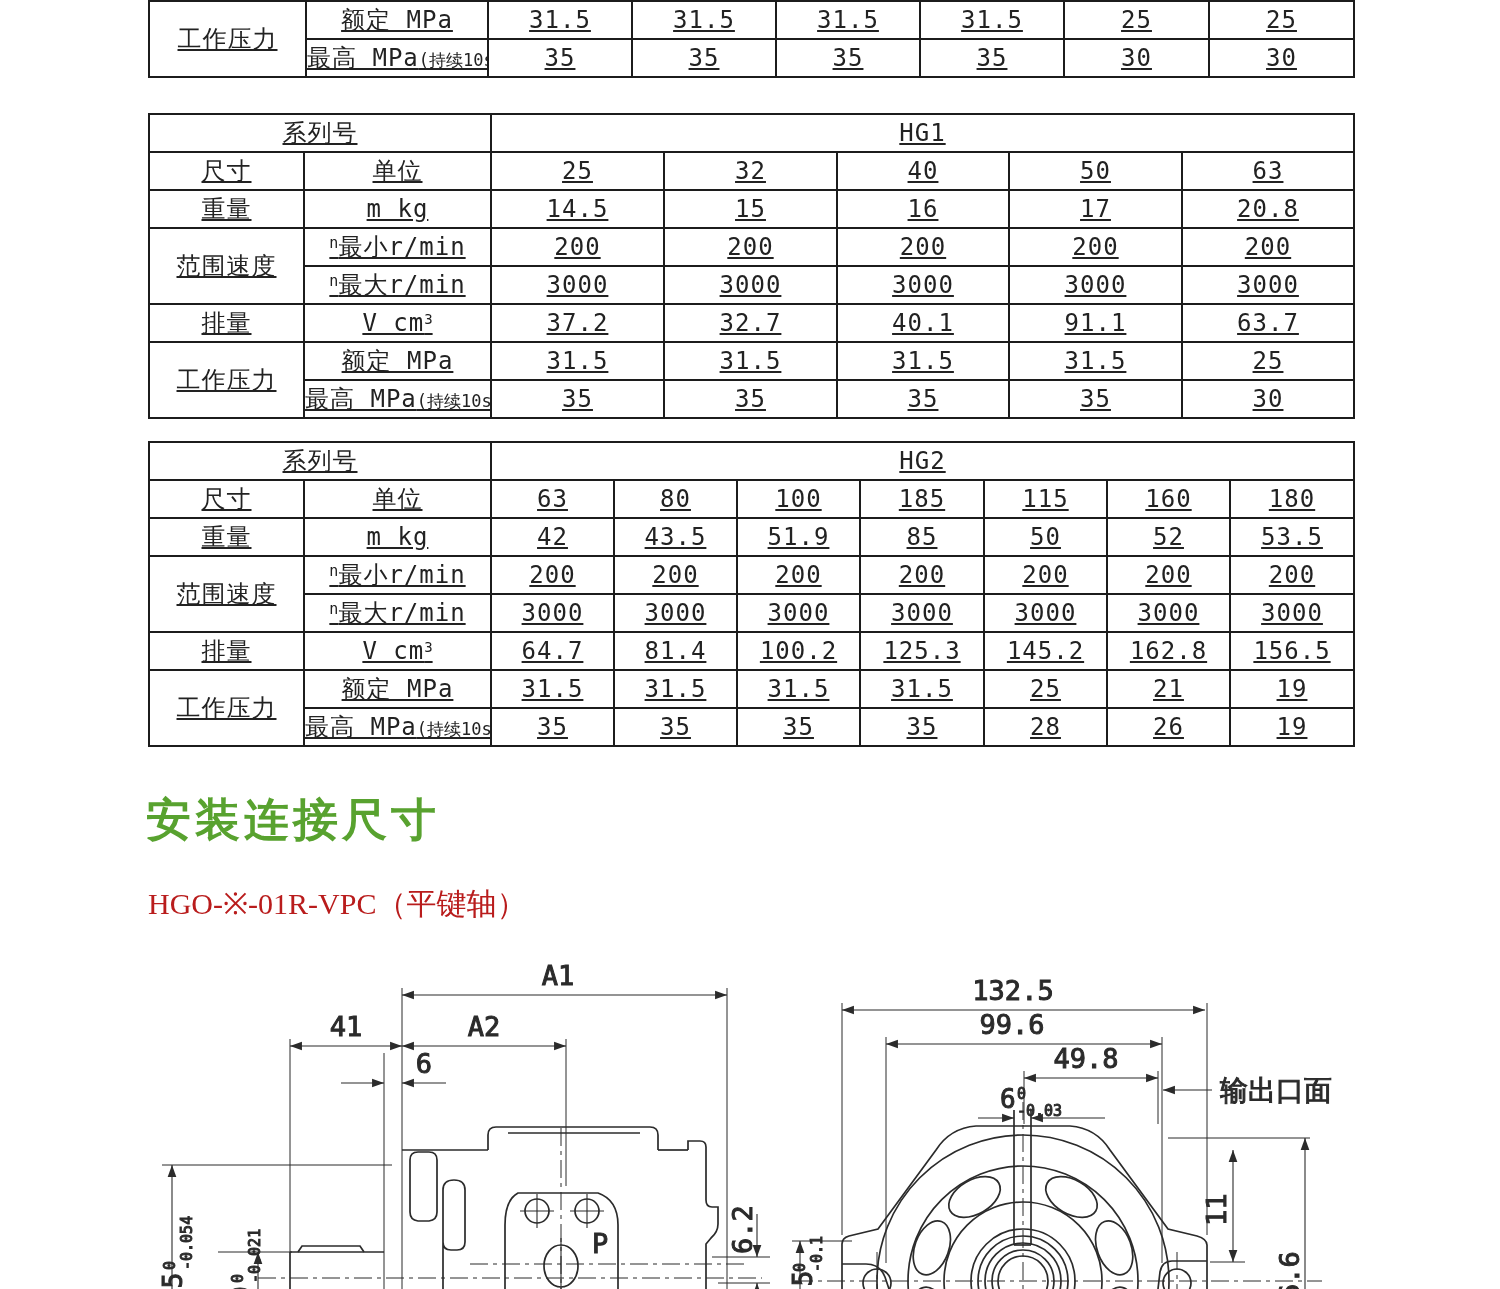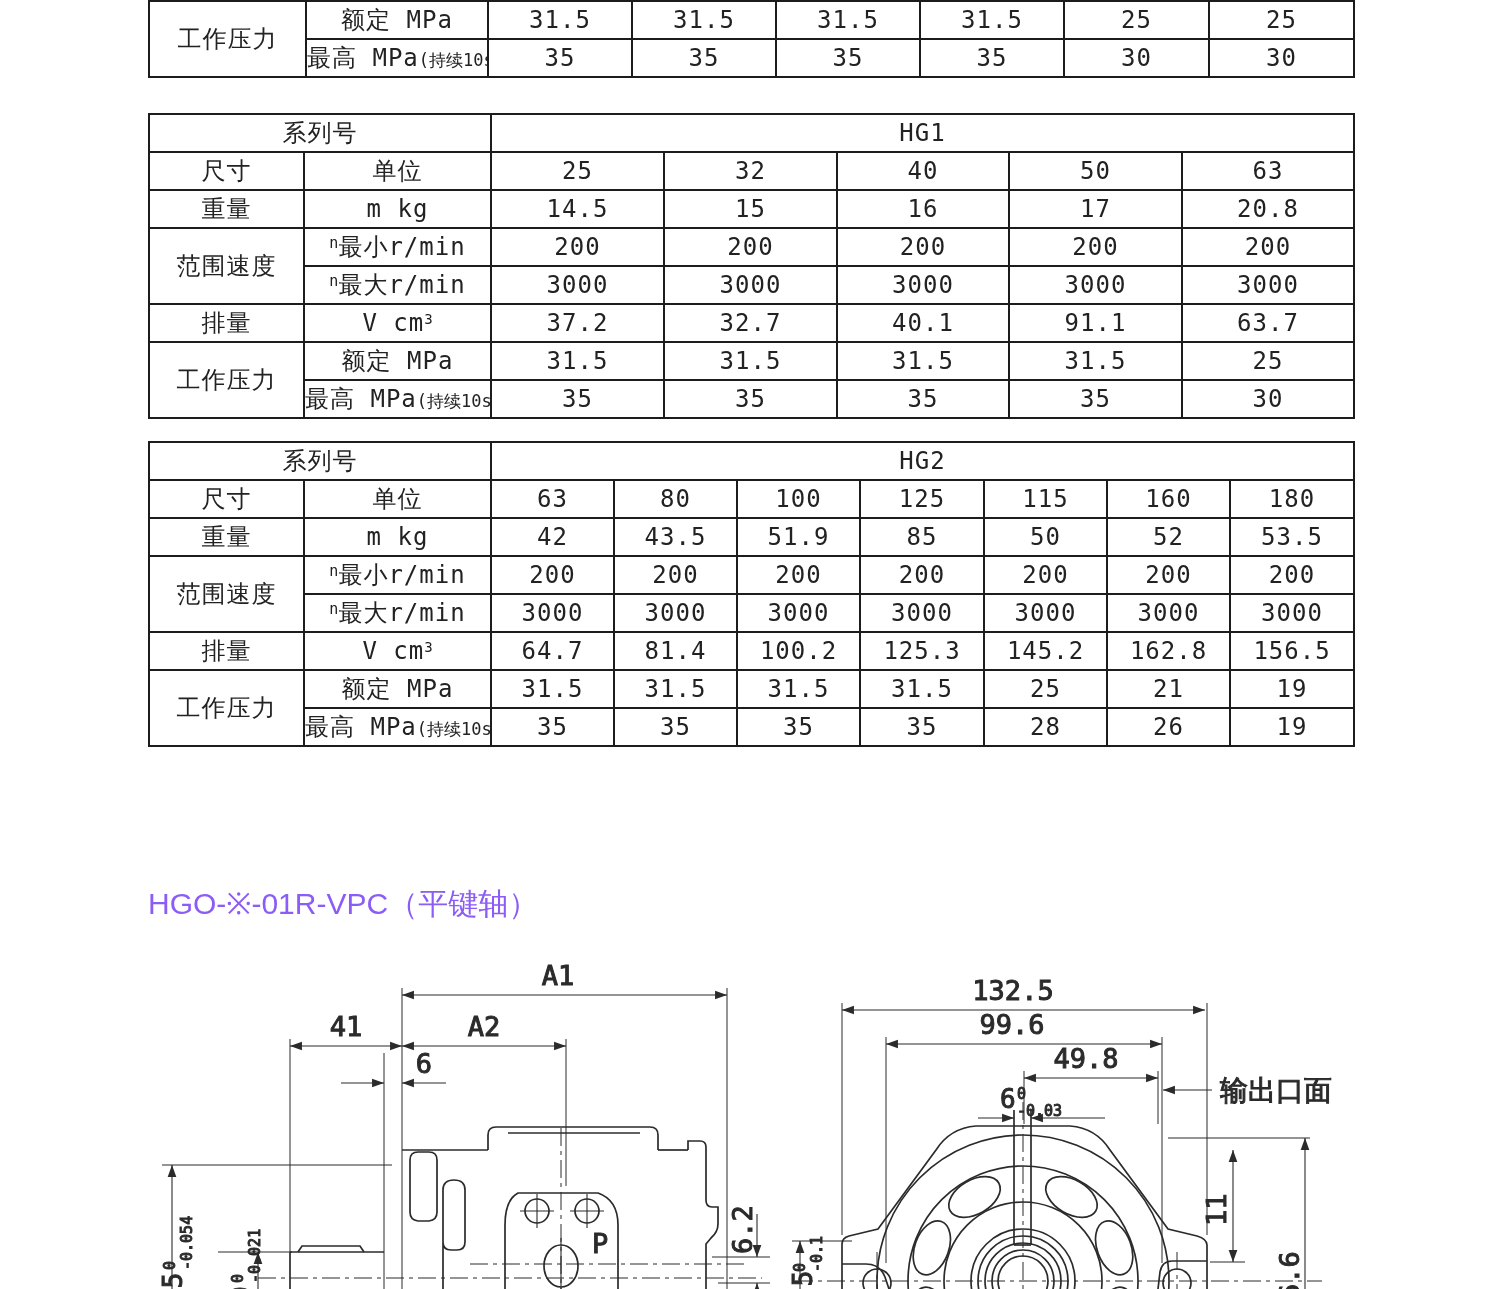--- a/index.html
+++ b/index.html
@@ -1,31 +1,31 @@
 <!DOCTYPE html>
 <html><head>
 <meta charset="utf-8">
 <style>
   html,body{margin:0;padding:0;background:#fff;}
   #page{position:relative;width:1500px;height:1289px;background:#ffffff;overflow:hidden;
         font-family:"Liberation Sans",sans-serif;color:#1e1e1e;}
   table.spec{position:absolute;border-collapse:collapse;table-layout:fixed;
-             font-family:"DejaVu Sans Mono","Liberation Sans",monospace;font-size:24px;color:#222;}
+             font-family:"DejaVu Sans Mono","Liberation Sans",monospace;font-size:24px;color:#222;text-decoration:underline;}
   table.spec td{border:2px solid #1c1c1c;text-align:center;padding:0;letter-spacing:1px;
                 overflow:hidden;white-space:nowrap;}
   table.t1 td{height:36px;}
   table.t0 td{height:36px;}
   td.lft{text-align:left;padding-left:13px;}
   sup.n{font-size:15px;vertical-align:7px;letter-spacing:0;}
   sup.s3{font-size:14px;vertical-align:7px;letter-spacing:0;}
   span.note{font-size:17px;letter-spacing:0;}
   #heading{position:absolute;left:146px;top:790px;font-size:45px;font-weight:700;
            color:#58a22f;letter-spacing:4px;}
-  #model{position:absolute;left:148px;top:882px;font-size:30px;color:#8b5cf6;
-         font-family:Liberation Sans, sans-serif;}
+  #model{position:absolute;left:148px;top:882px;font-size:30px;color:#b91c1c;
+         font-family:Liberation Serif, serif;}
   svg text{font-family:"DejaVu Sans Mono","Liberation Sans",monospace;fill:#2b2b2b;}
   .dimtxt{font-size:27px;}
   .big{font-size:26px;}
   .sm{font-size:15px;}
   .cjk{font-size:28px;font-family:"Liberation Sans",sans-serif;}
 </style>
 </head>
 <body>
 
 <div id="page">
@@ -159,21 +159,21 @@
         <tr>
       <td colspan="2">系列号</td>
       <td colspan="7">HG2</td>
     </tr>
     <tr>
       <td class="lft">尺寸</td>
       <td class="lft">单位</td>
       <td>63</td>
       <td>80</td>
       <td>100</td>
-      <td>125</td>
+      <td>185</td>
       <td>115</td>
       <td>160</td>
       <td>180</td>
     </tr>
     <tr>
       <td class="lft">重量</td>
       <td class="lft">m kg</td>
       <td>42</td>
       <td>43.5</td>
       <td>51.9</td>
@@ -231,20 +231,21 @@
       <td>35</td>
       <td>35</td>
       <td>35</td>
       <td>28</td>
       <td>26</td>
       <td>19</td>
     </tr>
   </tbody>
     </table>
 
+  <div id="heading">安装连接尺寸</div>
   <div id="model">HGO-※-01R-VPC（平键轴）</div>
 
   <svg style="position:absolute;left:0;top:930px;" width="1500" height="359" viewBox="0 930 1500 359">
     <defs>
       <marker id="arr" viewBox="0 0 12 10" refX="11.5" refY="5" markerWidth="13" markerHeight="11" orient="auto-start-reverse" markerUnits="userSpaceOnUse">
         <path d="M11.5,5 L0.5,1 L0.5,9 Z" fill="#2b2b2b"></path>
       </marker>
     </defs>
 
     <g stroke="#2b2b2b" fill="none">

